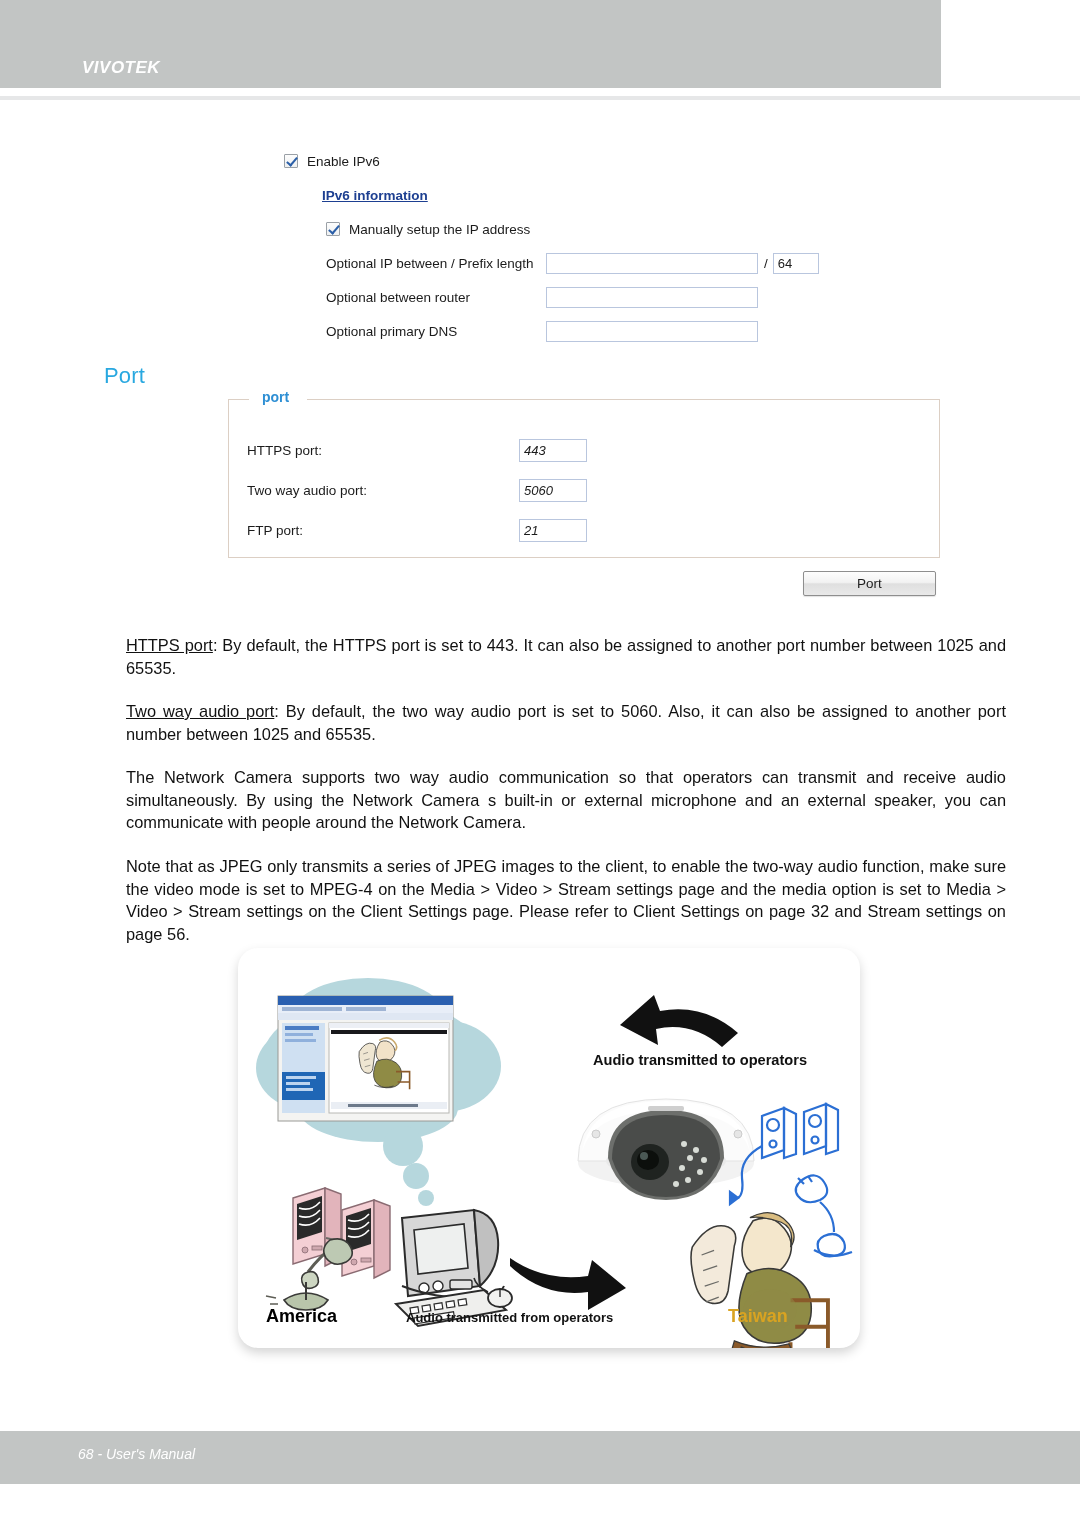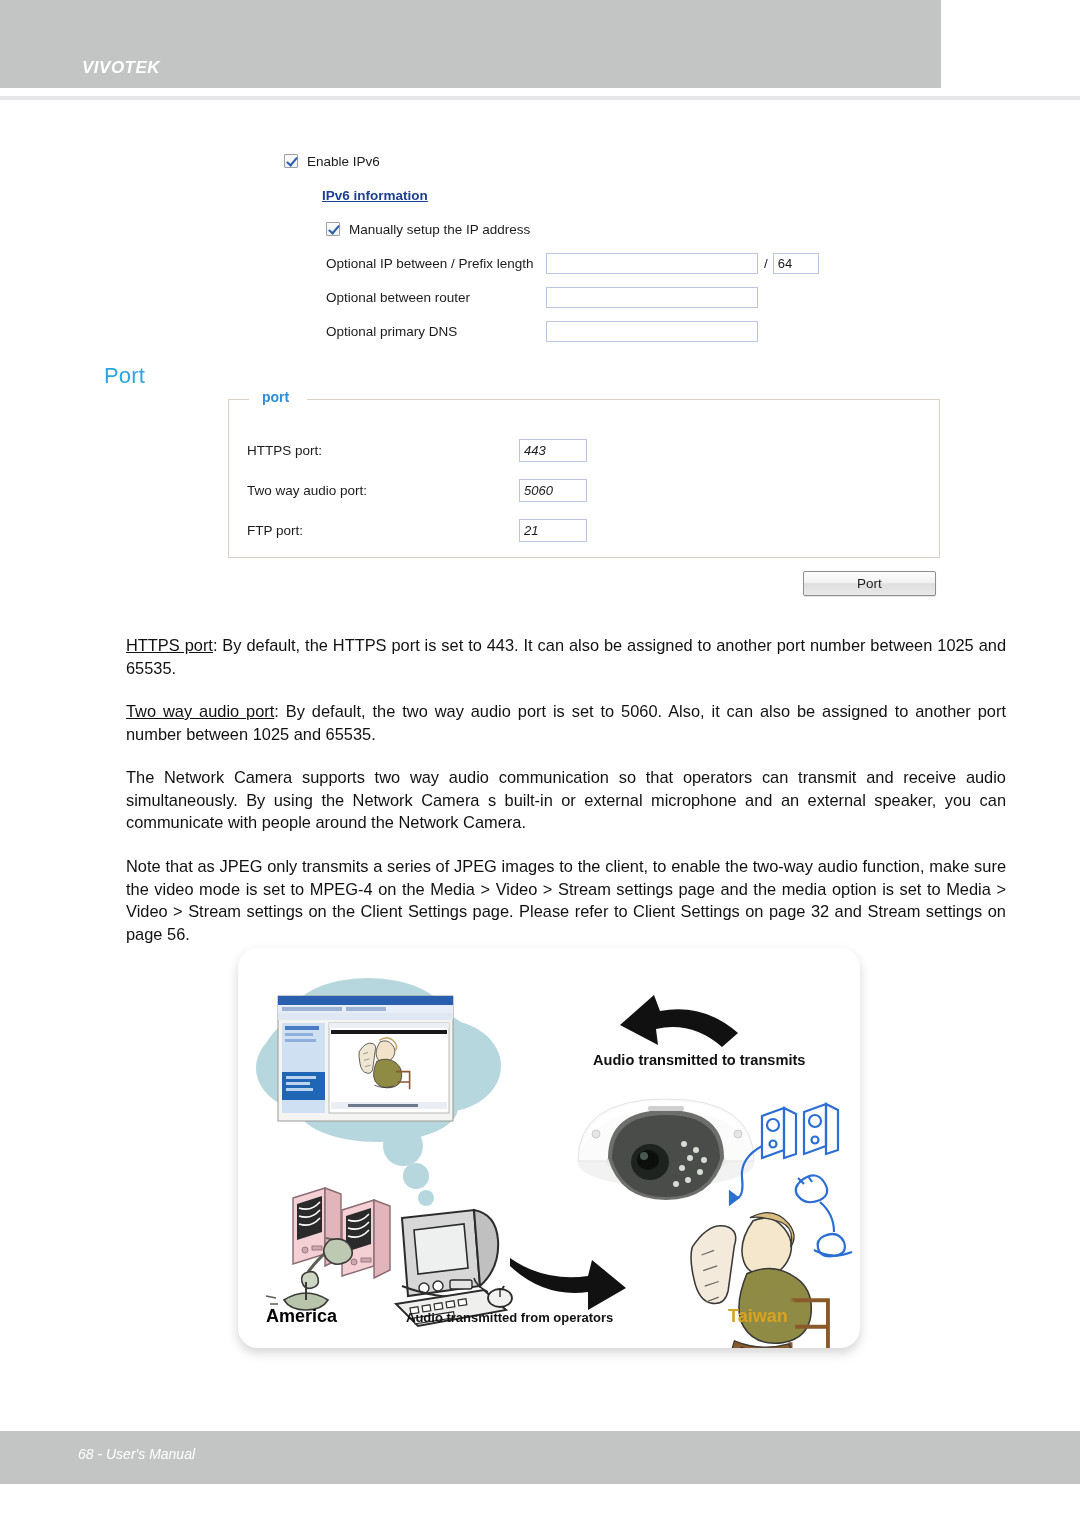--- a/index.html
+++ b/index.html
@@ -503,20 +503,20 @@
       <path d="M8 40 q22 -34 46 -26 q14 6 8 24 l-8 58 q-4 18 -20 16 q-18 -2 -24 -32 q-6 -26 -2 -40 z" fill="#f3eadb" stroke="#3a3a38" stroke-width="2"></path>
       <path d="M20 50 l16 -6 M22 70 l18 -6 M24 90 l18 -6 M26 110 l16 -6" stroke="#6a6a66" stroke-width="1.6"></path>
       <path d="M134 108 l48 0 l0 58 M140 142 l42 0 M182 166 l0 16 M134 162 l0 20" fill="none" stroke="#8a5a2a" stroke-width="5"></path>
       <path d="M62 160 q34 14 70 4 l6 14 q-40 12 -80 -4 z" fill="#8a5a2a" stroke="#3a3a38" stroke-width="1.6"></path>
       <path d="M70 168 q28 12 58 6" fill="none" stroke="#3a3a38" stroke-width="2"></path>
       <ellipse cx="108" cy="120" rx="34" ry="26" fill="#8f8b45" opacity="0.55"></ellipse>
     </g>
 
   </svg>
 
-  <div class="dg-label lbl-to">Audio transmitted to transmits</div>
+  <div class="dg-label lbl-to">Audio transmitted to operators</div>
   <div class="dg-label lbl-from">Audio transmitted from operators</div>
   <div class="dg-label lbl-america">America</div>
   <div class="dg-label lbl-taiwan">Taiwan</div>
 </div>
 
 <div class="page-footer"></div>
 <div class="footer-text">68 - User's Manual</div>
 
 </body></html>

